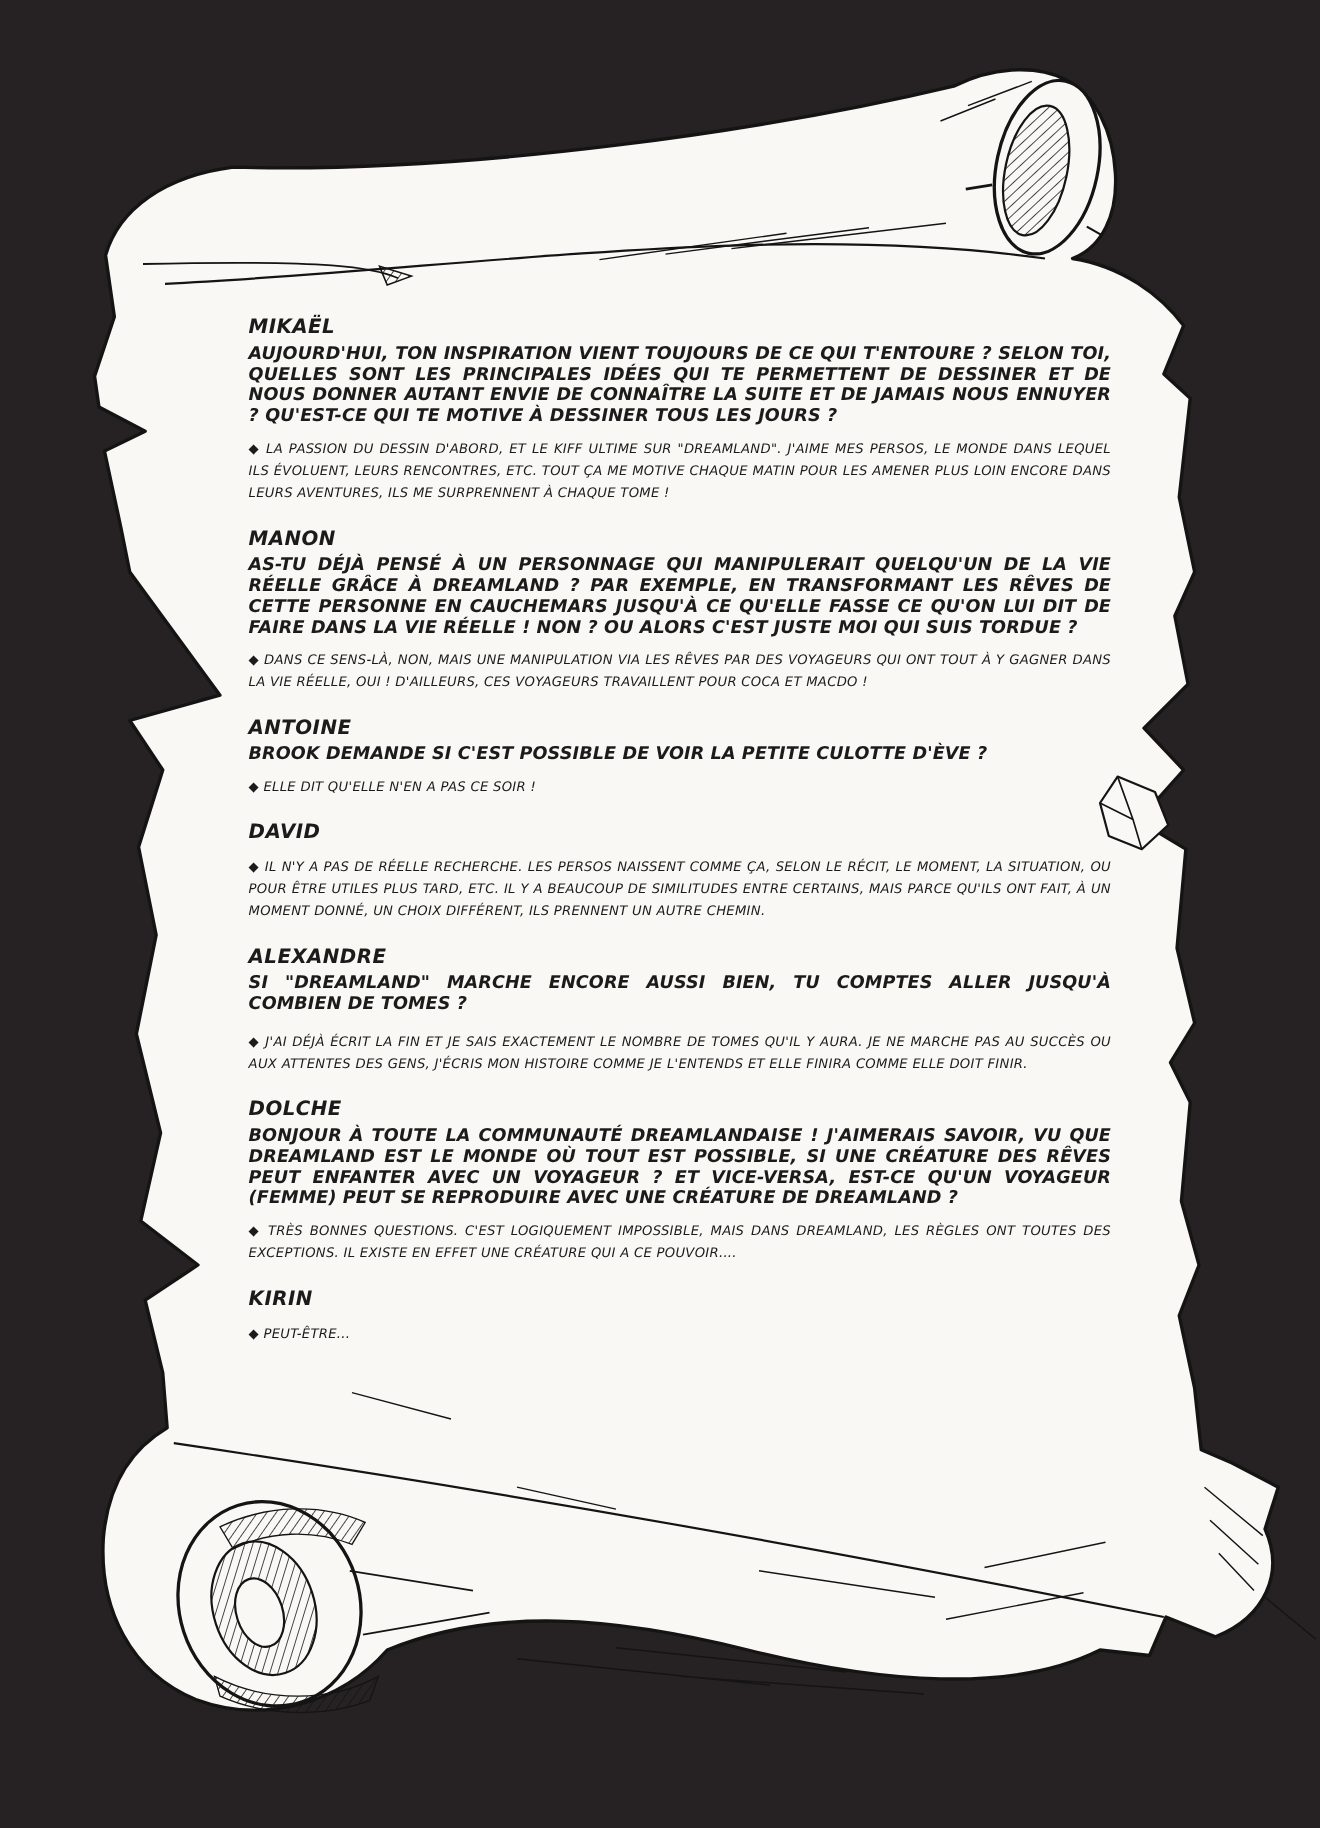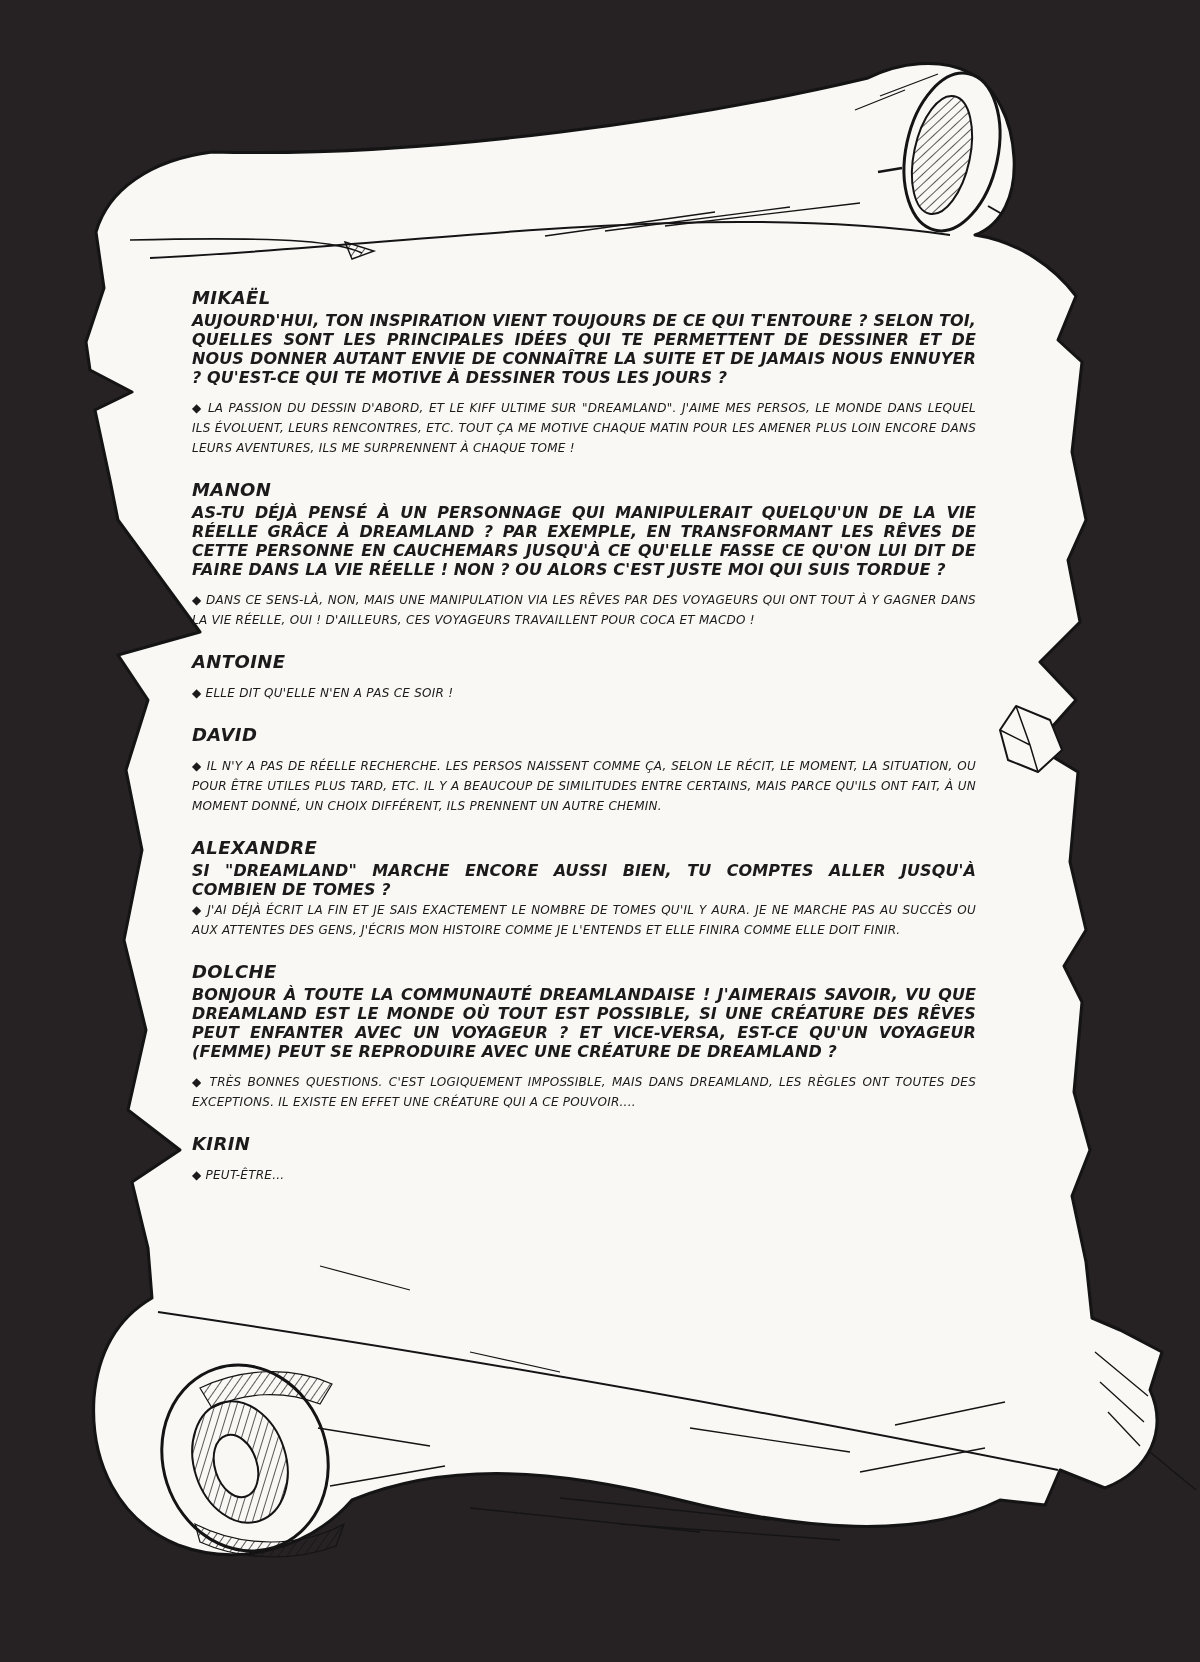--- a/index.html
+++ b/index.html
@@ -4,40 +4,40 @@
 <style>
   html,body{margin:0;padding:0;}
   body{
     width:1200px;height:1662px;position:relative;overflow:hidden;
     background:#262122;
     font-family:"DejaVu Sans",sans-serif;
   }
   .stage{position:absolute;inset:0;}
   svg{position:absolute;top:0;left:0;}
   .qa-column{
-    position:absolute;left:192px;top:288px;width:784px;
+    position:absolute;left:226px;top:288px;width:784px;
     color:#1c1a1a;
   }
   .qa-section{margin:0 0 22px 0;}
   .reader-name{
     margin:0 0 3px 0;
     font-size:18px;line-height:20px;font-weight:700;font-style:italic;
     letter-spacing:.4px;
   }
   .reader-question{
     margin:0;
     font-size:16px;line-height:19px;font-weight:700;font-style:italic;
     text-align:justify;letter-spacing:.1px;
   }
   .author-answer{
     margin:11px 0 0 0;
     font-size:12px;line-height:20px;font-weight:400;
     text-align:justify;letter-spacing:.25px;font-style:italic;
   }
-  .author-answer.tight{margin-top:1px;}
+  .author-answer.tight{margin-top:16px;}
 </style>
 </head>
 <body>
 
 <div class="stage">
 
   <svg width="1200" height="1662" viewBox="0 0 1200 1662">
     <defs>
       <pattern id="hatch" width="7" height="7" patternUnits="userSpaceOnUse" patternTransform="rotate(35)">
         <line x1="0" y1="0" x2="0" y2="7" stroke="#141414" stroke-width="1.4"></line>
@@ -114,20 +114,21 @@
     </section>
 
     <section class="qa-section">
       <h3 class="reader-name">MANON</h3>
       <p class="reader-question">AS-TU DÉJÀ PENSÉ À UN PERSONNAGE QUI MANIPULERAIT QUELQU'UN DE LA VIE RÉELLE GRÂCE À DREAMLAND ? PAR EXEMPLE, EN TRANSFORMANT LES RÊVES DE CETTE PERSONNE EN CAUCHEMARS JUSQU'À CE QU'ELLE FASSE CE QU'ON LUI DIT DE FAIRE DANS LA VIE RÉELLE ! NON ? OU ALORS C'EST JUSTE MOI QUI SUIS TORDUE ?</p>
       <p class="author-answer">◆ DANS CE SENS-LÀ, NON, MAIS UNE MANIPULATION VIA LES RÊVES PAR DES VOYAGEURS QUI ONT TOUT À Y GAGNER DANS LA VIE RÉELLE, OUI ! D'AILLEURS, CES VOYAGEURS TRAVAILLENT POUR COCA ET MACDO !</p>
     </section>
 
     <section class="qa-section">
       <h3 class="reader-name">ANTOINE</h3>
+      <p class="reader-question">BROOK DEMANDE SI C'EST POSSIBLE DE VOIR LA PETITE CULOTTE D'ÈVE ?</p>
       <p class="author-answer">◆ ELLE DIT QU'ELLE N'EN A PAS CE SOIR !</p>
     </section>
 
     <section class="qa-section">
       <h3 class="reader-name">DAVID</h3>
       <p class="author-answer">◆ IL N'Y A PAS DE RÉELLE RECHERCHE. LES PERSOS NAISSENT COMME ÇA, SELON LE RÉCIT, LE MOMENT, LA SITUATION, OU POUR ÊTRE UTILES PLUS TARD, ETC. IL Y A BEAUCOUP DE SIMILITUDES ENTRE CERTAINS, MAIS PARCE QU'ILS ONT FAIT, À UN MOMENT DONNÉ, UN CHOIX DIFFÉRENT, ILS PRENNENT UN AUTRE CHEMIN.</p>
     </section>
 
     <section class="qa-section">
       <h3 class="reader-name">ALEXANDRE</h3>

